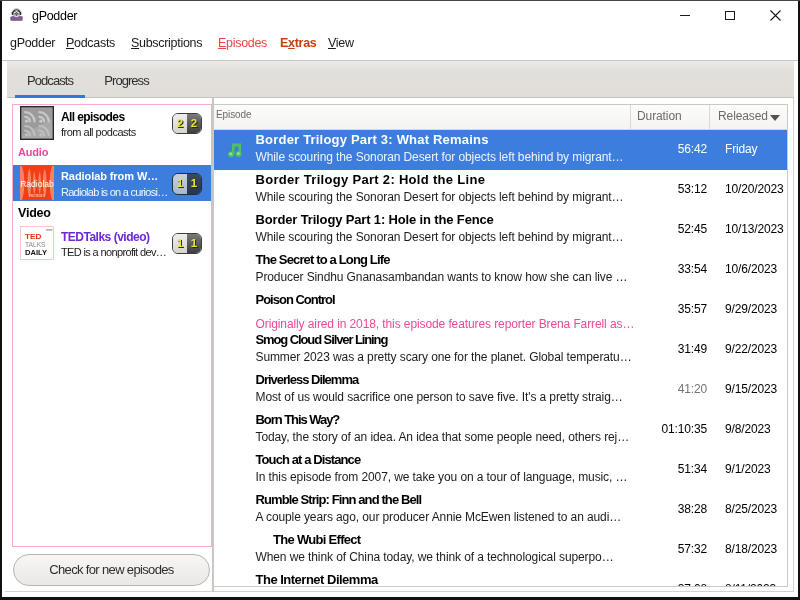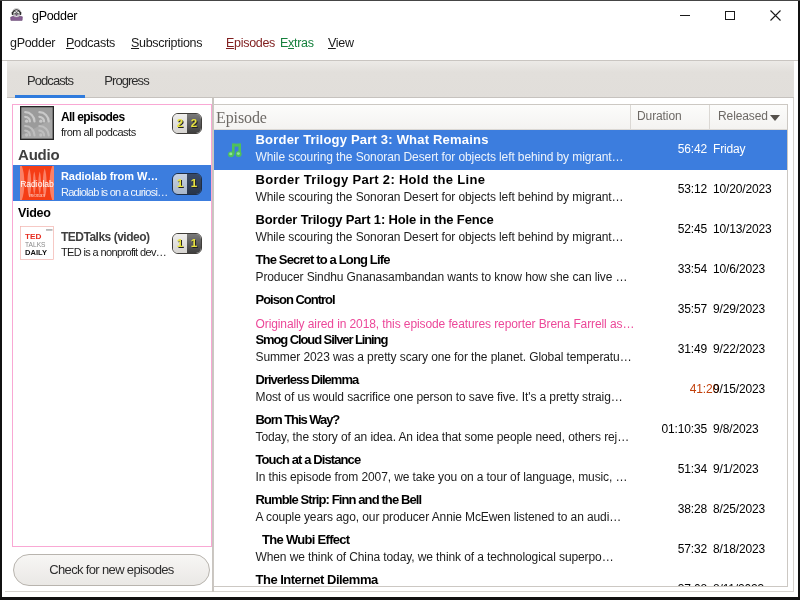--- a/index.html
+++ b/index.html
@@ -2,21 +2,21 @@
 <html><head>
 <meta charset="utf-8">
 <style>
   * { margin:0; padding:0; box-sizing:border-box; }
   html,body { width:800px; height:600px; overflow:hidden; }
   body { font-family:"Liberation Sans", sans-serif; position:relative; background:#fff; }
   .abs { position:absolute; }
   .ep-title { font-weight:bold; font-size:13px; color:#000; line-height:15px; white-space:nowrap; }
   .ep-sub { font-size:12px; letter-spacing:-0.1px; color:#1c1c1c; line-height:15px; white-space:nowrap; }
   .dur { font-size:12px; letter-spacing:-0.15px; color:#000; text-align:right; white-space:nowrap; }
-  .date { font-size:12px; letter-spacing:-0.15px; color:#000; white-space:nowrap; }
+  .date { font-size:12px; letter-spacing:-0.15px; color:#000; white-space:nowrap;margin-left:12px; }
 </style>
 </head>
 <body>
 
 <div class="abs" style="left:0;top:0;width:800px;height:1px;background:#454545;"></div>
 <div class="abs" style="left:0;top:1px;width:2px;height:599px;background:#111;"></div>
 <div class="abs" style="right:0;top:1px;width:2px;height:599px;background:#111;"></div>
 <div class="abs" style="left:0;top:597px;width:800px;height:3px;background:#111;"></div>
 
 <div class="abs" style="left:2px;top:1px;width:796px;height:31px;background:#fff;"></div>
@@ -39,22 +39,22 @@
 <div class="abs" style="left:725px;top:10.5px;width:9.5px;height:9.5px;border:1.1px solid #1a1a1a;"></div>
 <svg class="abs" style="left:770px;top:10px" width="11" height="11" viewBox="0 0 11 11">
   <path d="M0.5 0.5 L10.5 10.5 M10.5 0.5 L0.5 10.5" stroke="#1a1a1a" stroke-width="1.1"></path>
 </svg>
 
 <div class="abs" style="left:2px;top:32px;width:796px;height:28px;background:#fff;"></div>
 <div class="abs" style="left:2px;top:60px;width:796px;height:1px;background:#c9c5c1;"></div>
 <div class="abs" style="left:10px;top:35.5px;font-size:12.5px;letter-spacing:-0.3px;color:#1a1a1a;">gPodder</div>
 <div class="abs" style="left:66px;top:35.5px;font-size:12.5px;letter-spacing:-0.3px;color:#1a1a1a;"><u>P</u>odcasts</div>
 <div class="abs" style="left:131px;top:35.5px;font-size:12.5px;letter-spacing:-0.3px;color:#1a1a1a;"><u>S</u>ubscriptions</div>
-<div class="abs" style="left:226px;top:35.5px;font-size:12.5px;letter-spacing:-0.3px;color:#7f1d1d;"><u>E</u>pisodes</div>
-<div class="abs" style="left:280px;top:35.5px;font-size:12.5px;letter-spacing:-0.3px;color:#15803d;">E<u>x</u>tras</div>
+<div class="abs" style="left:218px;top:35.5px;font-size:12.5px;letter-spacing:-0.3px;color:#ef4444;"><u>E</u>pisodes</div>
+<div class="abs" style="left:280px;top:35.5px;font-size:12.5px;letter-spacing:-0.3px;color:#c2410c;font-weight:bold;">E<u>x</u>tras</div>
 <div class="abs" style="left:328px;top:35.5px;font-size:12.5px;letter-spacing:-0.3px;color:#1a1a1a;"><u>V</u>iew</div>
 
 <div class="abs" style="left:7px;top:61px;width:787px;height:37px;background:linear-gradient(#eceae7,#e2dfdb 30%,#e1deda);"></div>
 <div class="abs" style="left:15px;top:72.6px;width:70px;text-align:center;font-size:13px;letter-spacing:-0.95px;color:#2d2d2d;">Podcasts</div>
 <div class="abs" style="left:91.5px;top:72.6px;width:70px;text-align:center;font-size:13px;letter-spacing:-0.95px;color:#2d2d2d;">Progress</div>
 <div class="abs" style="left:7px;top:97px;width:787px;height:1px;background:#c6c2be;"></div>
 <div class="abs" style="left:15px;top:95px;width:70px;height:3px;background:#2f7bdd;"></div>
 
 <div class="abs" style="left:7px;top:98px;width:787px;height:494px;background:#fff;"></div>
 
@@ -84,21 +84,21 @@
   <div class="abs" style="left:48px;top:4.5px;font-size:12px;font-weight:bold;letter-spacing:-0.6px;color:#000;">All episodes</div>
   <div class="abs" style="left:48px;top:20.5px;font-size:11px;letter-spacing:-0.5px;color:#1c1c1c;">from all podcasts</div>
 
   <div class="abs" style="left:159px;top:8px;width:30px;height:21px;border-radius:6px;border:1px solid #3f3d3a;overflow:hidden;">
     <div class="abs" style="left:0;top:0;width:14px;height:19px;background:linear-gradient(#efeeec,#d6d4d1);"></div>
     <div class="abs" style="left:14px;top:0;width:14px;height:19px;background:linear-gradient(#7a7a7a,#3e3e3e);"></div>
     <div class="abs" style="left:0;top:2.5px;width:14px;text-align:center;font-size:11.5px;font-weight:bold;color:#e8e33e;text-shadow:1px 1px 0 #222;">2</div>
     <div class="abs" style="left:14px;top:2.5px;width:14px;text-align:center;font-size:11.5px;font-weight:bold;color:#e8e33e;text-shadow:1px 1px 0 #222;">2</div>
   </div>
 
-  <div class="abs" style="left:5px;top:40.5px;font-size:15px;font-weight:bold;letter-spacing:-0.2px;color:#404040;">Audio</div>
+  <div class="abs" style="left:5px;top:40.5px;font-size:11px;font-weight:bold;letter-spacing:-0.2px;color:#ec4899;">Audio</div>
 
   <div class="abs" style="left:0;top:60px;width:198px;height:36px;background:#3c7dde;"></div>
   <svg class="abs" style="left:7px;top:61px" width="34" height="34" viewBox="0 0 34 34">
     <rect width="34" height="34" fill="#f53d15"></rect>
     <g fill="#ffab99" opacity="0.62">
       <path d="M0 0 L1.8 0 C5.2 8 5.2 26 1.8 34 L0 34 Z"></path>
       <path d="M9.3 2.5 C11.8 9 11.8 25 9.3 31.5 C6.8 25 6.8 9 9.3 2.5 Z"></path>
       <path d="M14.2 5.5 C16.2 11 16.2 23 14.2 28.5 C12.6 23 12.6 11 14.2 5.5 Z"></path>
       <path d="M19.8 5.5 C17.8 11 17.8 23 19.8 28.5 C21.4 23 21.4 11 19.8 5.5 Z"></path>
       <path d="M24.7 2.5 C22.2 9 22.2 25 24.7 31.5 C27.2 25 27.2 9 24.7 2.5 Z"></path>
@@ -119,21 +119,21 @@
 
   <div class="abs" style="left:5px;top:101px;font-size:12.5px;font-weight:bold;letter-spacing:-0.2px;color:#000;">Video</div>
 
   <svg class="abs" style="left:7px;top:121px" width="34" height="34" viewBox="0 0 34 34">
     <rect x="0.5" y="0.5" width="33" height="33" fill="#ffffff" stroke="#f2b3ad" stroke-width="0.7"></rect>
     <rect x="26" y="3" width="6.5" height="1.8" fill="#b9b9b9"></rect>
     <text x="5" y="13" font-family="Liberation Sans" font-size="7.8" font-weight="bold" fill="#e62b1e" textLength="16.5" lengthAdjust="spacingAndGlyphs">TED</text>
     <text x="5" y="20.5" font-family="Liberation Sans" font-size="6.8" fill="#898989" textLength="20.5" lengthAdjust="spacingAndGlyphs">TALKS</text>
     <text x="5" y="28.5" font-family="Liberation Sans" font-size="7.6" font-weight="bold" fill="#101010" textLength="22" lengthAdjust="spacingAndGlyphs">DAILY</text>
   </svg>
-  <div class="abs" style="left:48px;top:125px;font-size:12px;font-weight:bold;letter-spacing:-0.5px;color:#404040;">TEDTalks (video)</div>
+  <div class="abs" style="left:48px;top:125px;font-size:12px;font-weight:bold;letter-spacing:-0.5px;color:#6d28d9;">TEDTalks (video)</div>
   <div class="abs" style="left:48px;top:141px;font-size:11px;letter-spacing:-0.64px;color:#1c1c1c;">TED is a nonprofit dev…</div>
 
   <div class="abs" style="left:159px;top:128px;width:30px;height:21px;border-radius:6px;border:1px solid #3f3d3a;overflow:hidden;">
     <div class="abs" style="left:0;top:0;width:14px;height:19px;background:linear-gradient(#efeeec,#d6d4d1);"></div>
     <div class="abs" style="left:14px;top:0;width:14px;height:19px;background:linear-gradient(#7a7a7a,#3e3e3e);"></div>
     <div class="abs" style="left:0;top:2.5px;width:14px;text-align:center;font-size:11.5px;font-weight:bold;color:#e8e33e;text-shadow:1px 1px 0 #222;">1</div>
     <div class="abs" style="left:14px;top:2.5px;width:14px;text-align:center;font-size:11.5px;font-weight:bold;color:#e8e33e;text-shadow:1px 1px 0 #222;">1</div>
   </div>
 </div>
 
@@ -142,21 +142,21 @@
 
 <div class="abs" style="left:212px;top:98px;width:2px;height:494px;background:#c9c5c0;"></div>
 
 <div class="abs" style="left:13px;top:554px;width:197px;height:32px;border:1px solid #b8b4ae;border-radius:16px;background:linear-gradient(#f7f6f4,#eae8e5);">
   <div style="text-align:center;margin-top:7px;font-size:13px;letter-spacing:-0.65px;color:#2e2e2e;">Check for new episodes</div>
 </div>
 
 <div class="abs" style="left:213px;top:104px;width:575px;height:483px;border:1px solid #ccc8c3;background:#fff;overflow:hidden;" id="eplist">
 
   <div class="abs" style="left:0;top:0;width:573px;height:25px;background:linear-gradient(#fcfcfb,#f4f3f1);border-bottom:1px solid #dbd8d4;"></div>
-  <div class="abs" style="left:2px;top:3.5px;font-size:16px;letter-spacing:-0.1px;color:#6e6a66;font-family:Liberation Serif, serif;">Episode</div>
+  <div class="abs" style="left:2px;top:3.5px;font-size:10px;letter-spacing:-0.1px;color:#6e6a66;">Episode</div>
   <div class="abs" style="left:416px;top:0;width:1px;height:25px;background:#dbd8d4;"></div>
   <div class="abs" style="left:423px;top:3.5px;font-size:12px;letter-spacing:-0.1px;color:#6e6a66;">Duration</div>
   <div class="abs" style="left:495px;top:0;width:1px;height:25px;background:#dbd8d4;"></div>
   <div class="abs" style="left:504px;top:3.5px;font-size:12px;letter-spacing:-0.1px;color:#6e6a66;">Released</div>
   <svg class="abs" style="left:555px;top:9px" width="12" height="8" viewBox="0 0 12 8">
       <path d="M1 1 L11 1 L6 7 Z" fill="#55504b"></path>
     </svg>
 
   <div id="rows">
       <div class="abs" style="left:0;top:25px;width:573px;height:40px;background:#3c7dde;"></div>
@@ -190,35 +190,35 @@
       <div class="ep-title abs" style="left:41.5px;top:187.3px;letter-spacing:-1px;color:#000;">Poison Control</div>
       <div class="ep-sub abs" style="left:41.5px;top:212px;color:#ec4899;">Originally aired in 2018, this episode features reporter Brena Farrell as…</div>
       <div class="dur abs" style="left:420px;top:196.5px;width:73px;color:#000;">35:57</div>
       <div class="date abs" style="left:499px;top:196.5px;color:#000;">9/29/2023</div>
       <div class="ep-title abs" style="left:41.5px;top:227.3px;letter-spacing:-1.1px;color:#000;">Smog Cloud Silver Lining</div>
       <div class="ep-sub abs" style="left:41.5px;top:244.6px;color:#1c1c1c;">Summer 2023 was a pretty scary one for the planet. Global temperatu…</div>
       <div class="dur abs" style="left:420px;top:236.5px;width:73px;color:#000;">31:49</div>
       <div class="date abs" style="left:499px;top:236.5px;color:#000;">9/22/2023</div>
       <div class="ep-title abs" style="left:41.5px;top:267.3px;letter-spacing:-1px;color:#000;">Driverless Dilemma</div>
       <div class="ep-sub abs" style="left:41.5px;top:284.6px;color:#1c1c1c;">Most of us would sacrifice one person to save five. It's a pretty straig…</div>
-      <div class="dur abs" style="left:432px;top:276.5px;width:73px;color:#c2410c;">41:20</div>
+      <div class="dur abs" style="left:420px;top:276.5px;width:73px;color:#737373;">41:20</div>
       <div class="date abs" style="left:499px;top:276.5px;color:#000;text-align:center;">9/15/2023</div>
       <div class="ep-title abs" style="left:41.5px;top:307.3px;letter-spacing:-1.05px;color:#000;">Born This Way?</div>
       <div class="ep-sub abs" style="left:41.5px;top:324.6px;color:#1c1c1c;">Today, the story of an idea. An idea that some people need, others rej…</div>
       <div class="dur abs" style="left:420px;top:316.5px;width:73px;color:#000;">01:10:35</div>
       <div class="date abs" style="left:499px;top:316.5px;color:#000;">9/8/2023</div>
       <div class="ep-title abs" style="left:41.5px;top:347.3px;letter-spacing:-0.9px;color:#000;">Touch at a Distance</div>
       <div class="ep-sub abs" style="left:41.5px;top:364.6px;color:#1c1c1c;">In this episode from 2007, we take you on a tour of language, music, …</div>
       <div class="dur abs" style="left:420px;top:356.5px;width:73px;color:#000;">51:34</div>
       <div class="date abs" style="left:499px;top:356.5px;color:#000;">9/1/2023</div>
       <div class="ep-title abs" style="left:41.5px;top:387.3px;letter-spacing:-0.9px;color:#000;">Rumble Strip: Finn and the Bell</div>
       <div class="ep-sub abs" style="left:41.5px;top:404.6px;color:#1c1c1c;">A couple years ago, our producer Annie McEwen listened to an audi…</div>
       <div class="dur abs" style="left:420px;top:396.5px;width:73px;color:#000;text-align:right;">38:28</div>
       <div class="date abs" style="left:499px;top:396.5px;color:#000;">8/25/2023</div>
-      <div class="ep-title abs" style="left:48px;top:427.3px;letter-spacing:-0.7px;color:#000;">The Wubi Effect</div>
+      <div class="ep-title abs" style="left:59px;top:427.3px;letter-spacing:-0.7px;color:#000;">The Wubi Effect</div>
       <div class="ep-sub abs" style="left:41.5px;top:444.6px;color:#1c1c1c;text-align:right;">When we think of China today, we think of a technological superpo…</div>
       <div class="dur abs" style="left:420px;top:436.5px;width:73px;color:#000;">57:32</div>
       <div class="date abs" style="left:499px;top:436.5px;color:#000;">8/18/2023</div>
       <div class="ep-title abs" style="left:41.5px;top:467.3px;letter-spacing:-0.5px;color:#000;">The Internet Dilemma</div>
       <div class="dur abs" style="left:420px;top:476.5px;width:73px;color:#000;">37:08</div>
       <div class="date abs" style="left:499px;top:476.5px;color:#000;">8/11/2023</div>
     </div>
 </div>
 
 </body></html>

